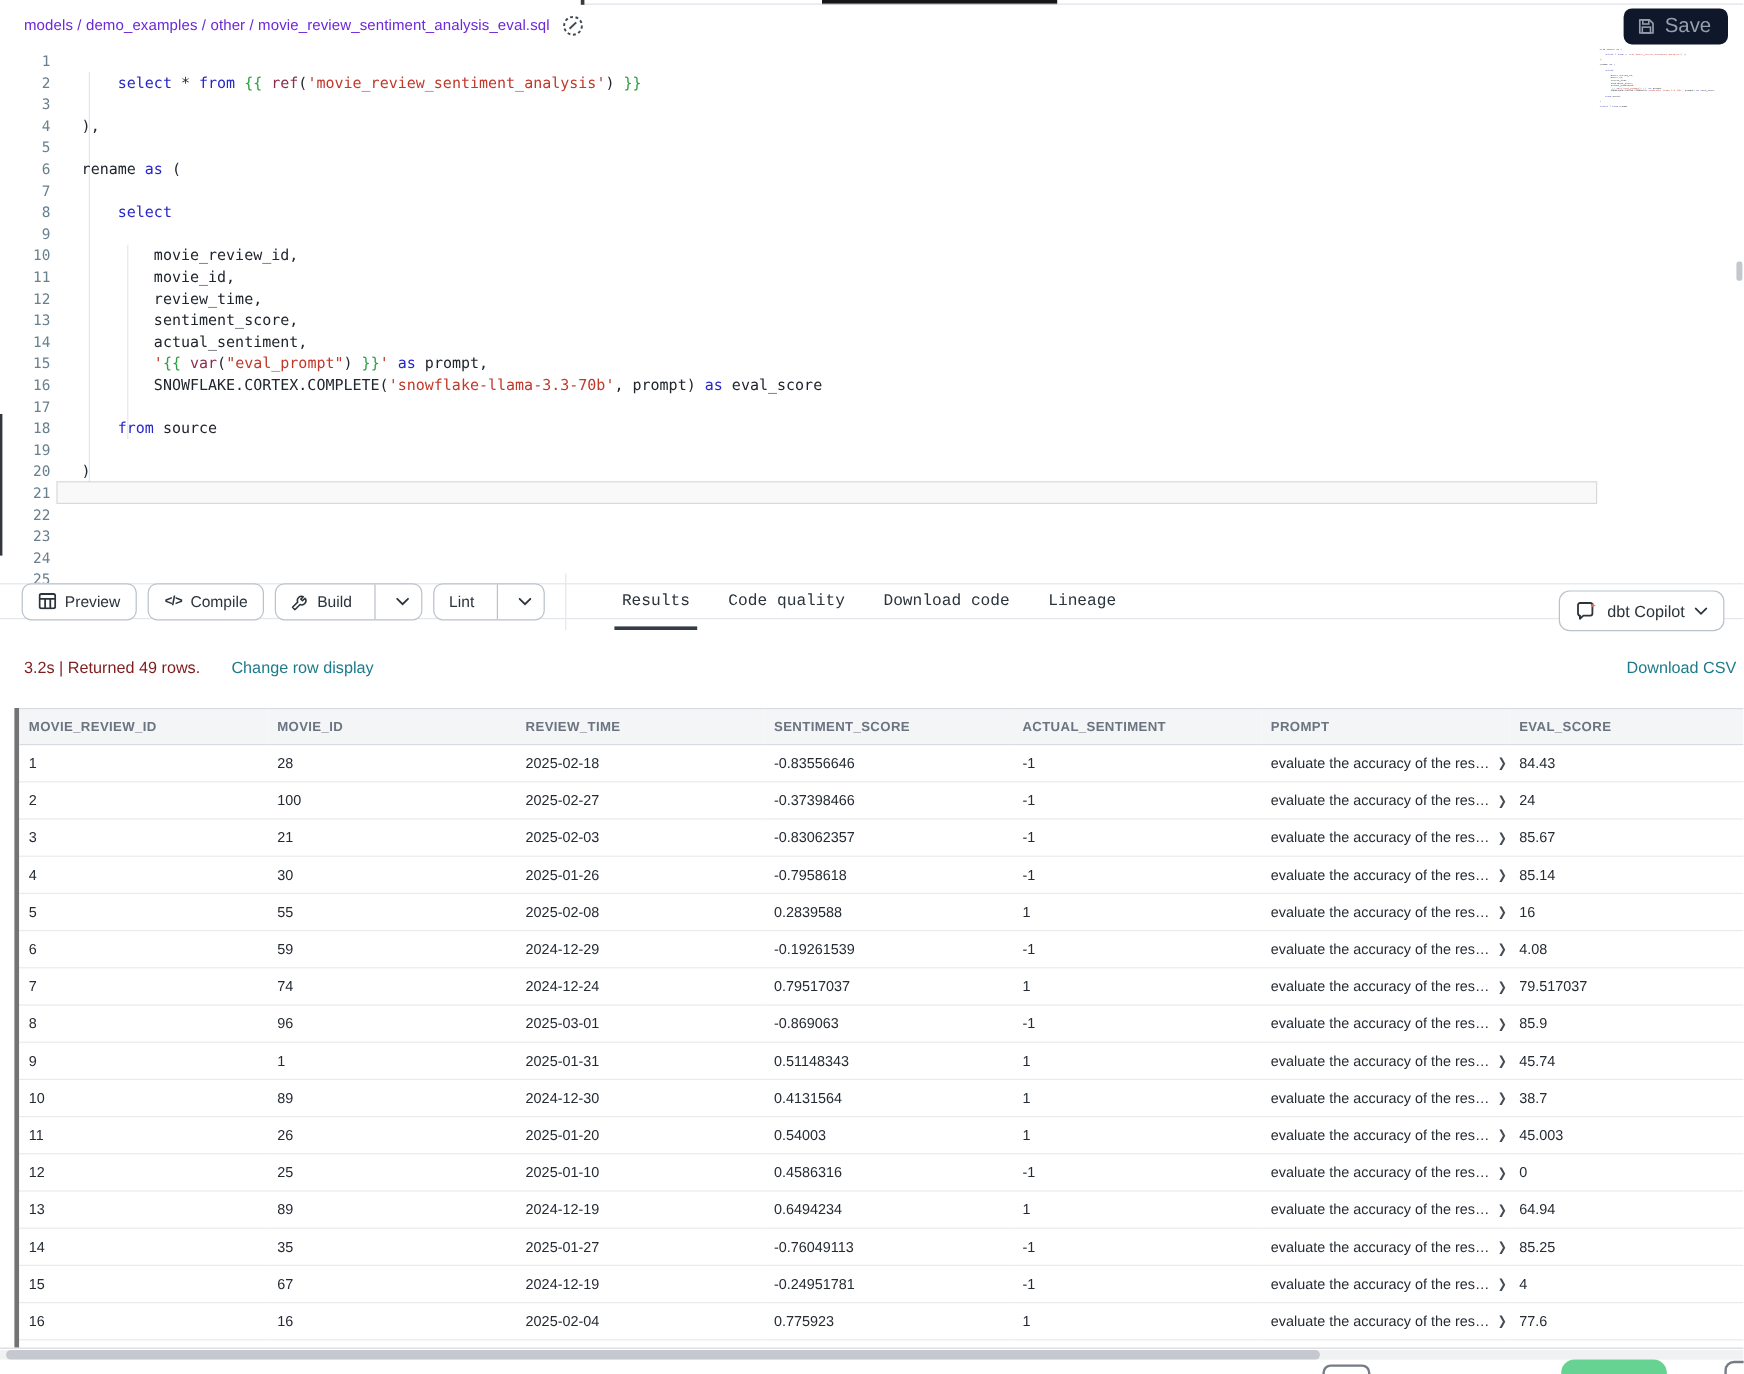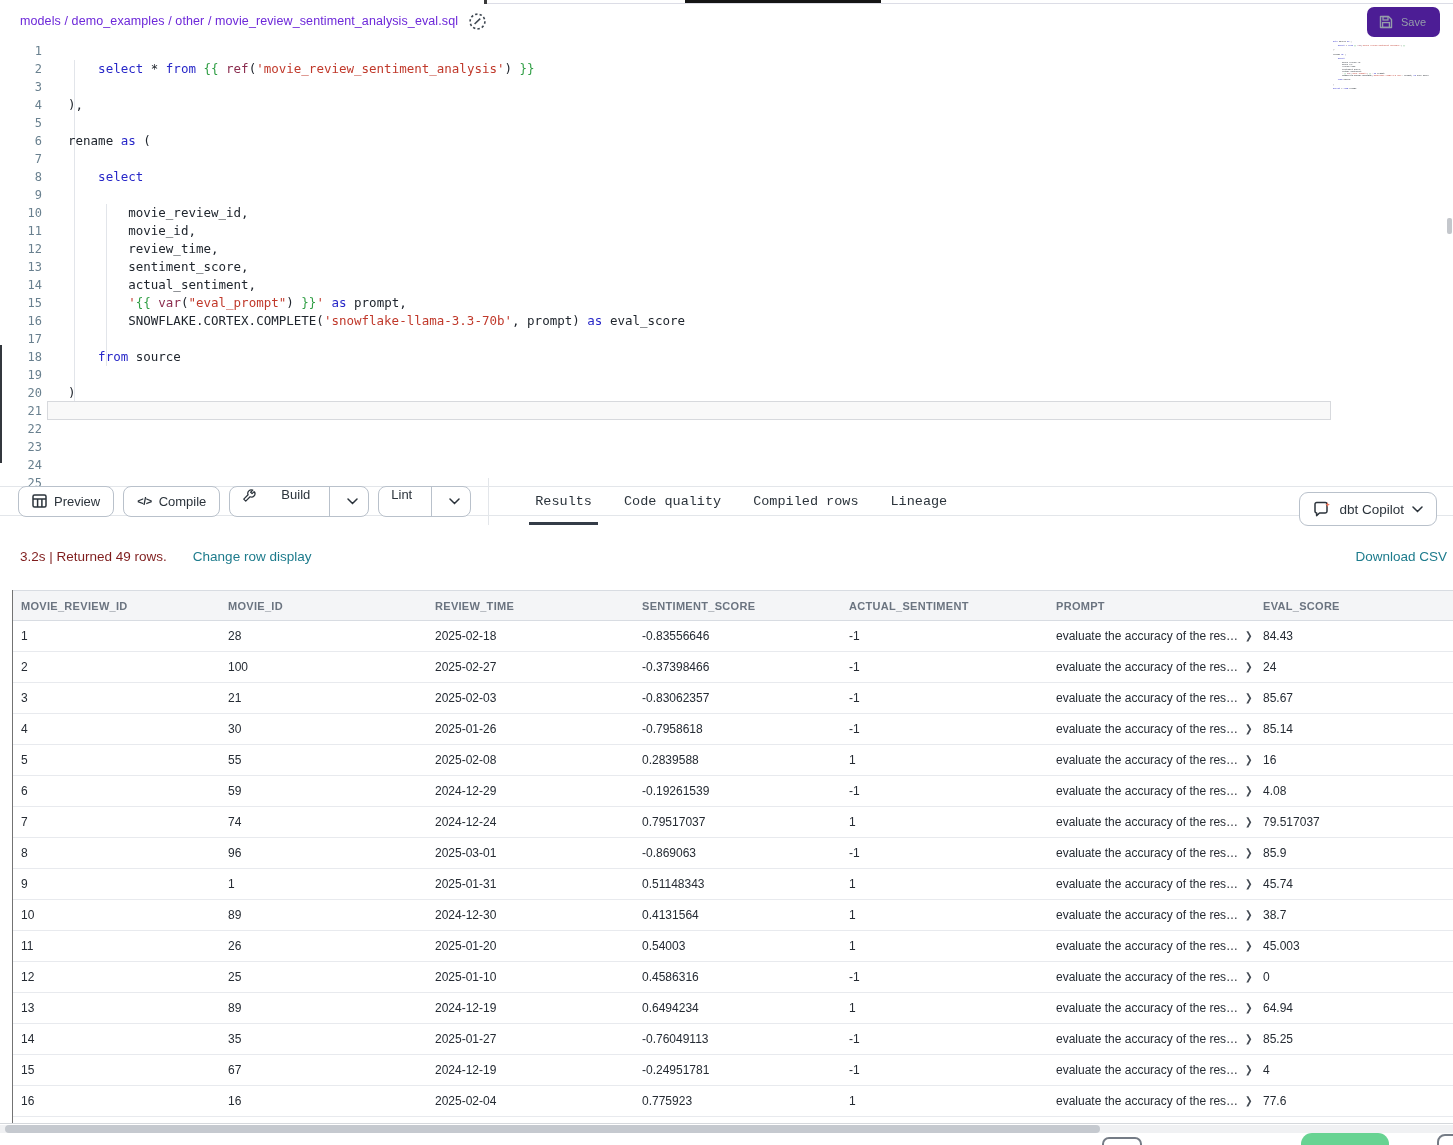--- a/index.html
+++ b/index.html
@@ -8,22 +8,22 @@
 
   
   .top-black-strip { position:absolute; left:685px; top:0; width:196px; height:4px; background:#151515; }
   .top-hairline { position:absolute; left:485px; top:3px; width:968px; height:1px; background:#dcdde6; }
   .top-tick { position:absolute; left:484px; top:0; width:3px; height:5px; background:#3a3a3a; }
 
   
   .topbar { position:absolute; left:0; top:4px; width:100%; height:34px; background:#fff; display:flex; align-items:center; padding-left:20px; }
   .breadcrumb { font-size:12.5px; color:#6d28d9; letter-spacing:0.1px; }
   .file-status { width:19px; height:19px; margin-left:10px; display:inline-flex; align-items:center; justify-content:center; }
-  .save-btn { position:absolute; right:13px; top:3px; height:30px; padding:0 14px 0 11px; background:#4c1d95; border:none; border-radius:7px;
-    color:#959eaa; font-size:11px; display:flex; align-items:center; gap:7px; cursor:default; font-family:inherit; }
+  .save-btn { position:absolute; right:13px; top:3px; height:30px; padding:0 14px 0 11px; background:#0f172a; border:none; border-radius:7px;
+    color:#959eaa; font-size:17px; display:flex; align-items:center; gap:7px; cursor:default; font-family:inherit; }
 
   
   .editor { position:absolute; left:0; top:38px; width:100%; height:448px; background:#fff; overflow:hidden;
     font-family:"DejaVu Sans Mono", monospace; font-size:12.5px; }
   .gutter { position:absolute; left:0; top:4px; width:42px; text-align:right; color:var(--line-number,#69808f); }
   .gutter .ln { height:18px; line-height:18px; font-size:12px; }
   .code-col { position:absolute; left:68px; top:4px; right:0; }
   .code-line { height:18px; line-height:18px; white-space:pre; }
   .tk-pl { color:var(--code-text,#20262e); }
   .tk-kw { color:var(--keyword,#2727c8); }
@@ -39,39 +39,39 @@
   .editor-vscroll { position:absolute; right:1px; top:180px; width:5px; height:16px; background:#c4c7cc; border-radius:2px; }
   .editor-left-line { position:absolute; left:0; top:307px; width:2px; height:118px; background:#33373d; }
 
   
   .toolbar { position:absolute; left:0; top:486px; width:100%; height:30px; border-top:1px solid #e3e6ea; border-bottom:1px solid #e3e6ea;
     background:#fff; display:flex; align-items:center; padding-left:18px; }
   .btn { height:31px; background:#fff; border:1px solid #b9c1cb; border-radius:8px; color:#2b333b; font-size:13px; font-family:inherit;
     display:flex; align-items:center; gap:7px; padding:0 13px; margin-right:9px; cursor:pointer; }
   .btn svg { flex:none; }
   .split { display:flex; align-items:stretch; padding:0; }
-  .split .main { display:flex; align-items:flex-start; gap:24px; padding:0 12px; }
+  .split .main { display:flex; align-items:center; gap:7px; padding:0 12px; }
   .split .sep { width:1px; background:#b9c1cb; }
   .split .caret { display:flex; align-items:center; padding:0 10px; }
   .code-glyph { font-size:11px; font-weight:bold; color:#2b333b; letter-spacing:-0.5px; }
   .toolbar-divider { width:1px; height:47px; background:#e3e6ea; margin-left:8px; }
   .tabs { display:flex; align-items:stretch; height:47px; margin-left:30px; gap:0;font-family:Liberation Mono, monospace; }
   .tab { position:relative; display:flex; align-items:center; padding:0 16px; font-size:13.5px; color:#2b333b; cursor:pointer; }
   .tab.active::after { content:""; position:absolute; left:10px; right:10px; bottom:0; height:3px; background:var(--tab-active-underline,#343c47); }
   .copilot-btn { position:absolute; right:16px; top:492px; height:34px; border:1px solid #b9c1cb; border-radius:9px; background:#fff;
     display:flex; align-items:center; gap:8px; padding:0 13px; font-size:13.5px; color:#2b333b; font-family:inherit; cursor:pointer; }
 
   
   .statusbar { position:absolute; left:0; top:534px; width:100%; height:44px; display:flex; align-items:center; padding-left:20px; font-size:13.5px; }
   .status-summary { color:#7f1d1d; }
   .link { color:var(--link,#1d7b8c); cursor:pointer; margin-left:26px; }
   .download { position:absolute; right:6px; margin-left:0; }
 
   
-  .tablewrap { position:absolute; left:12px; top:590px; width:1441px; height:533px; overflow:hidden; border-left:1px solid #737373; }
+  .tablewrap { position:absolute; left:12px; top:590px; width:1441px; height:533px; overflow:hidden; border-left:4px solid #737373; }
   table { border-collapse:collapse; table-layout:fixed; width:1449px; }
   col { width:207px; }
   thead th { background:#f4f5f7; border-top:1px solid #d8dce2; border-bottom:1px solid #d8dce2; height:30px; text-align:left;
     font-size:11px; color:#6b7480; font-weight:bold; letter-spacing:0.3px; padding-left:8px; }
   thead th:first-child { padding-left:8px; }
   tbody td { height:30px; border-bottom:1px solid #e8eaee; font-size:12px; color:#252b33; padding-left:8px; background:#fff; white-space:nowrap; overflow:hidden; }
   .prompt-cell { display:flex; align-items:center; height:30px; }
   .prompt-text { color:#252b33; }
   .prompt-caret { margin-left:7px; font-size:9px; color:#454c55; cursor:pointer; transform:scaleY(1.15); }
 
@@ -238,21 +238,21 @@
   </div>
   <div class="toolbar-divider"></div>
   <div class="tabs">
     <div class="tab active">
         <span>Results</span>
       </div>
     <div class="tab">
         <span>Code quality</span>
       </div>
     <div class="tab">
-        <span>Compiled rows</span>
+        <span>Download code</span>
       </div>
     <div class="tab">
         <span>Lineage</span>
       </div>
   </div>
 </div>
 <button class="copilot-btn">
   <svg width="18" height="17" viewBox="0 0 18 17" fill="none">
     <path d="M2 3.2A1.7 1.7 0 0 1 3.7 1.5h8.6A1.7 1.7 0 0 1 14 3.2v7.1a1.7 1.7 0 0 1-1.7 1.7H6.5L3.6 14.6V12H3.7A1.7 1.7 0 0 1 2 10.3z" stroke="#2b333b" stroke-width="1.5" stroke-linejoin="round"></path>
     <path d="M14.6 1.2l.7 1.7 1.7.7-1.7.7-.7 1.7-.7-1.7-1.7-.7 1.7-.7z" fill="#e8735a"></path>

